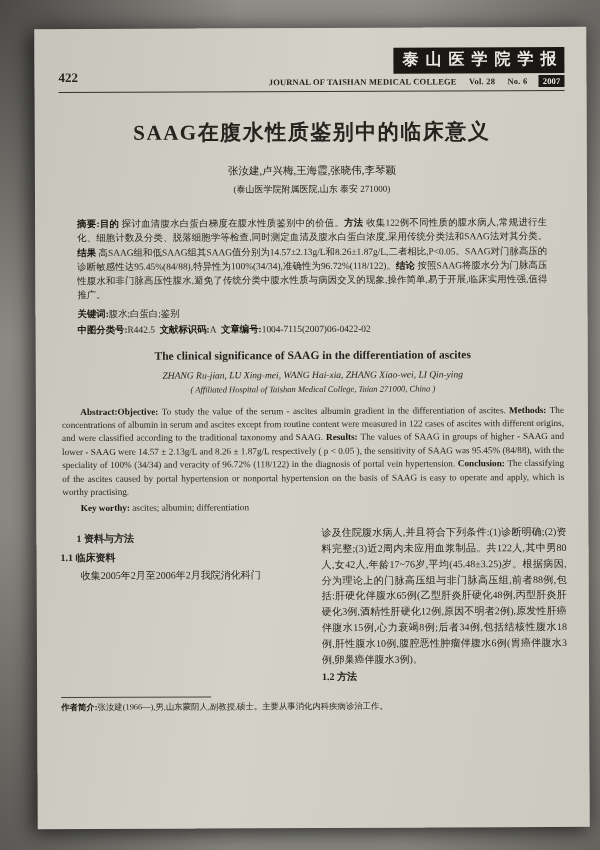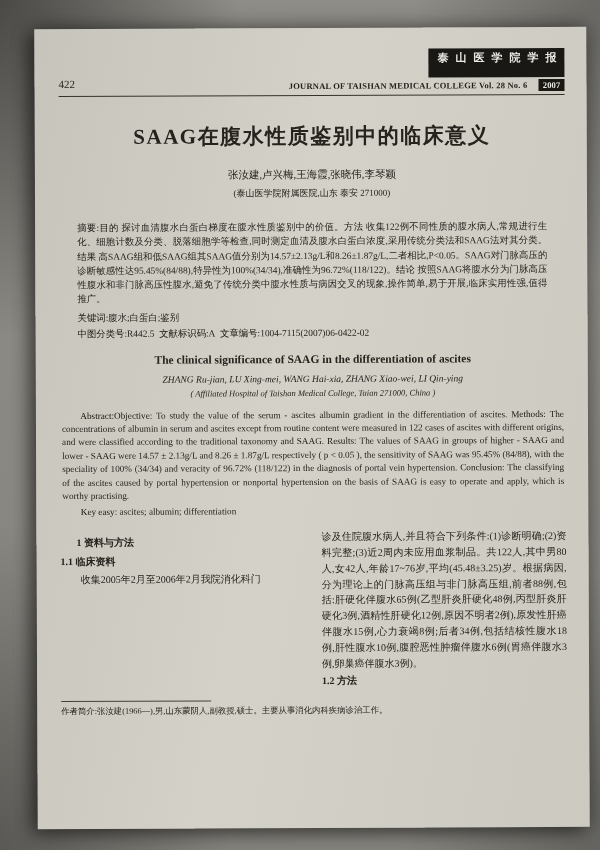--- a/index.html
+++ b/index.html
@@ -9,34 +9,34 @@
       radial-gradient(ellipse at -4% -4%, rgba(0,0,0,.55), rgba(0,0,0,0) 30%),
       radial-gradient(ellipse at 104% -2%, rgba(0,0,0,.30), rgba(0,0,0,0) 24%),
       radial-gradient(ellipse at -6% 106%, rgba(0,0,0,.40), rgba(0,0,0,0) 30%),
       radial-gradient(ellipse at 106% 106%, rgba(0,0,0,.30), rgba(0,0,0,0) 26%),
       linear-gradient(#8f8d87,#85837d)}
   .page{position:absolute;left:36px;top:28px;width:552px;height:800px;box-sizing:border-box;
     padding:20px 22px 12px 24px;color:#26231f;overflow:hidden;transform:rotate(-.25deg);
     background:linear-gradient(100deg,#c7c4bb 0%,#d4d1c8 45%,#ccc9c0 100%);
     box-shadow:0 0 22px rgba(0,0,0,.45), -7px 5px 16px rgba(0,0,0,.35)}
   header{display:flex;justify-content:space-between;align-items:flex-end}
-  .pageno{font-size:11px;font-weight:normal;padding-bottom:2px}
+  .pageno{font-size:13px;font-weight:bold;padding-bottom:2px}
   .hdr-right{text-align:right}
-  .journal-cn{display:inline-block;background:#191815;color:#eae8e1;font-size:11px;font-weight:bold;
-    letter-spacing:7px;padding:2px 1px 12px 9px;margin-bottom:3px}
+  .journal-cn{display:inline-block;background:#191815;color:#eae8e1;font-size:16px;font-weight:bold;
+    letter-spacing:7px;padding:2px 1px 3px 9px;margin-bottom:3px}
   .journal-en{font-size:8.5px;font-weight:bold;letter-spacing:.2px;white-space:nowrap}
-  .journal-en .seg{margin-left:0}
+  .journal-en .seg{margin-left:10px}
   .year-box{background:#191815;color:#eae8e1;padding:1px 4px;margin-left:9px}
   .rule{border-bottom:1.4px solid #35322c;margin-top:4px}
   .title{font-size:21px;text-align:center;font-weight:bold;letter-spacing:1.5px;margin:26px 0 18px}
   .authors{text-align:center;font-size:10.5px;margin:0 0 5px}
   .affil{text-align:center;font-size:9px;margin:0 0 20px}
   .abs{font-size:9.4px;line-height:1.52;text-align:justify;margin:0 18px 5px}
   .kw,.cls{font-size:9.4px;margin:0 18px 3px}
-  b{font-weight:normal;color:#17150f}
+  b{font-weight:bold;color:#17150f}
   .en-title{text-align:center;font-weight:bold;font-size:11.5px;margin:13px 6px 9px}
   .en-authors{text-align:center;font-style:italic;font-size:9.5px;margin:0 0 4px}
   .en-affil{text-align:center;font-style:italic;font-size:8.5px;margin:0 0 11px}
   .en-abs{font-size:9.2px;line-height:1.45;text-align:justify;text-indent:2em;margin:0 2px 4px}
   .en-kw{font-size:9.2px;text-indent:2em;margin:0 2px 13px}
   .columns{display:flex;gap:16px;font-size:10px;line-height:1.58;text-align:justify}
   .col{flex:1;min-width:0}
   .col p{margin:0}
   .indent{text-indent:2em}
   .sec{font-size:10px;font-weight:bold;margin:5px 16px 3px}
@@ -74,21 +74,21 @@
     <p class="kw"><b>关键词:</b><span>腹水;白蛋白;鉴别</span></p>
 
     <p class="cls"><b>中图分类号:</b><span>R442.5</span>&nbsp;&nbsp;<b>文献标识码:</b><span>A</span>&nbsp;&nbsp;<b>文章编号:</b><span>1004-7115(2007)06-0422-02</span></p>
 
     <div class="en-title">The clinical significance of SAAG in the differentiation of ascites</div>
     <div class="en-authors">ZHANG Ru-jian, LU Xing-mei, WANG Hai-xia, ZHANG Xiao-wei, LI Qin-ying</div>
     <div class="en-affil">( Affiliated Hospital of Taishan Medical College, Taian 271000, China )</div>
 
     <p class="en-abs"><b>Abstract:</b><b>Objective:</b>&nbsp;<span>To study the value of the serum - ascites albumin gradient in the differentiation of ascites.</span>&nbsp;<b>Methods:</b>&nbsp;<span>The concentrations of albumin in serum and ascites except from routine content were measured in 122 cases of ascites with different origins, and were classified according to the traditional taxonomy and SAAG.</span>&nbsp;<b>Results:</b>&nbsp;<span>The values of SAAG in groups of higher - SAAG and lower - SAAG were 14.57 ± 2.13g/L and 8.26 ± 1.87g/L respectively ( p &lt; 0.05 ), the sensitivity of SAAG was 95.45% (84/88), with the speciality of 100% (34/34) and veracity of 96.72% (118/122) in the diagnosis of portal vein hypertension.</span>&nbsp;<b>Conclusion:</b>&nbsp;<span>The classifying of the ascites caused by portal hypertension or nonportal hypertension on the basis of SAAG is easy to operate and apply, which is worthy practising.</span></p>
 
-    <p class="en-kw"><b>Key easy:</b>&nbsp;<span>ascites; albumin; differentiation</span></p>
+    <p class="en-kw"><b>Key worthy:</b>&nbsp;<span>ascites; albumin; differentiation</span></p>
 
     <div class="columns">
       <div class="col">
         <h2 class="sec">1  资料与方法</h2>
         <h3 class="sub">1.1  临床资料</h3>
         <p class="indent">收集2005年2月至2006年2月我院消化科门</p>
       </div>
       <div class="col">
         <p>诊及住院腹水病人,并且符合下列条件:(1)诊断明确;(2)资料完整;(3)近2周内未应用血浆制品。共122人,其中男80人,女42人,年龄17~76岁,平均(45.48±3.25)岁。根据病因,分为理论上的门脉高压组与非门脉高压组,前者88例,包括:肝硬化伴腹水65例(乙型肝炎肝硬化48例,丙型肝炎肝硬化3例,酒精性肝硬化12例,原因不明者2例),原发性肝癌伴腹水15例,心力衰竭8例;后者34例,包括结核性腹水18例,肝性腹水10例,腹腔恶性肿瘤伴腹水6例(胃癌伴腹水3例,卵巢癌伴腹水3例)。</p>
         <h3 class="sub">1.2  方法</h3>

